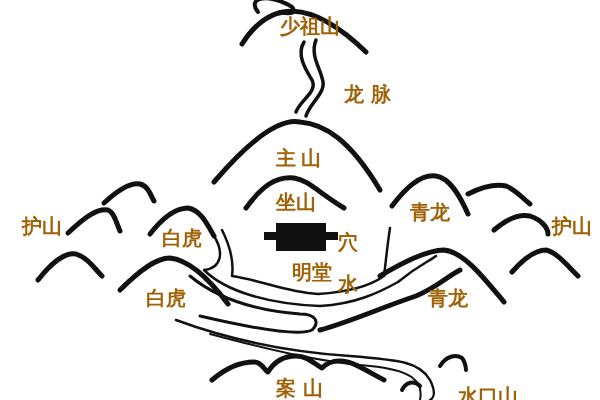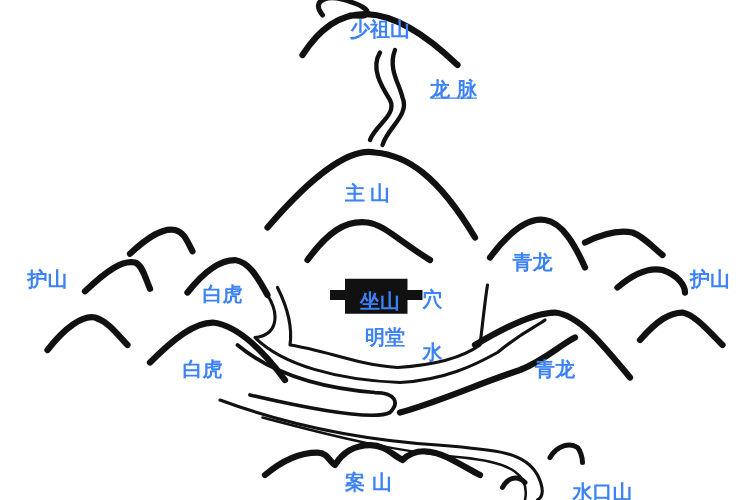--- a/index.html
+++ b/index.html
@@ -1,18 +1,18 @@
 <!DOCTYPE html>
 <html><head>
 <meta charset="utf-8">
 <style>
   html, body { margin:0; padding:0; background:#ffffff; }
   .canvas { position:relative; width:600px; height:400px; overflow:hidden; background:#fff; }
   svg.lines { position:absolute; left:0; top:0; }
-  .lbl { position:absolute; font-family:"DejaVu Sans", sans-serif; font-weight:bold; color:#3b82f6; font-size:16px; white-space:nowrap; line-height:1; }
+  .lbl { position:absolute; font-family:"DejaVu Sans", sans-serif; font-weight:bold; color:#a16207; font-size:20px; white-space:nowrap; line-height:1; }
 </style>
 </head>
 <body>
 
 <div class="canvas">
   <svg class="lines" width="600" height="400" viewBox="0 0 600 400">
     <g fill="none" stroke="#111" stroke-linecap="round" stroke-linejoin="round">
 
       <path d="M242,44 C270,0 310,-2 366,52" stroke-width="5"></path>
       <path d="M258,12 C248,0 262,-6 282,2 C300,8 296,16 280,12" stroke-width="4"></path>
@@ -53,23 +53,23 @@
       <path d="M402,390 C406,382 414,380 420,386" stroke-width="4"></path>
     </g>
 
     <g fill="#111">
       <rect x="276" y="223" width="50" height="28"></rect>
       <rect x="264" y="232" width="74" height="8"></rect>
     </g>
   </svg>
 
   <span class="lbl" style="left:280px;top:16px;">少祖山</span>
-  <span class="lbl" style="left:344px;top:64px;text-decoration:underline;">龙 脉</span>
+  <span class="lbl" style="left:344px;top:84px;">龙 脉</span>
   <span class="lbl" style="left:276px;top:148px;font-family:Liberation Serif, serif;">主 山</span>
-  <span class="lbl" style="left:288px;top:192px;margin-top:41px;">坐山</span>
+  <span class="lbl" style="left:276px;top:192px;">坐山</span>
   <span class="lbl" style="left:338px;top:232px;">穴</span>
   <span class="lbl" style="left:276px;top:262px;margin-left:16px;">明堂</span>
   <span class="lbl" style="left:338px;top:274px;">水</span>
   <span class="lbl" style="left:162px;top:228px;">白虎</span>
   <span class="lbl" style="left:146px;top:288px;">白虎</span>
   <span class="lbl" style="left:410px;top:202px;">青龙</span>
   <span class="lbl" style="left:428px;top:288px;">青龙</span>
   <span class="lbl" style="left:22px;top:216px;">护山</span>
   <span class="lbl" style="left:552px;top:216px;">护山</span>
   <span class="lbl" style="left:276px;top:378px;text-align:right;">案 山</span>

